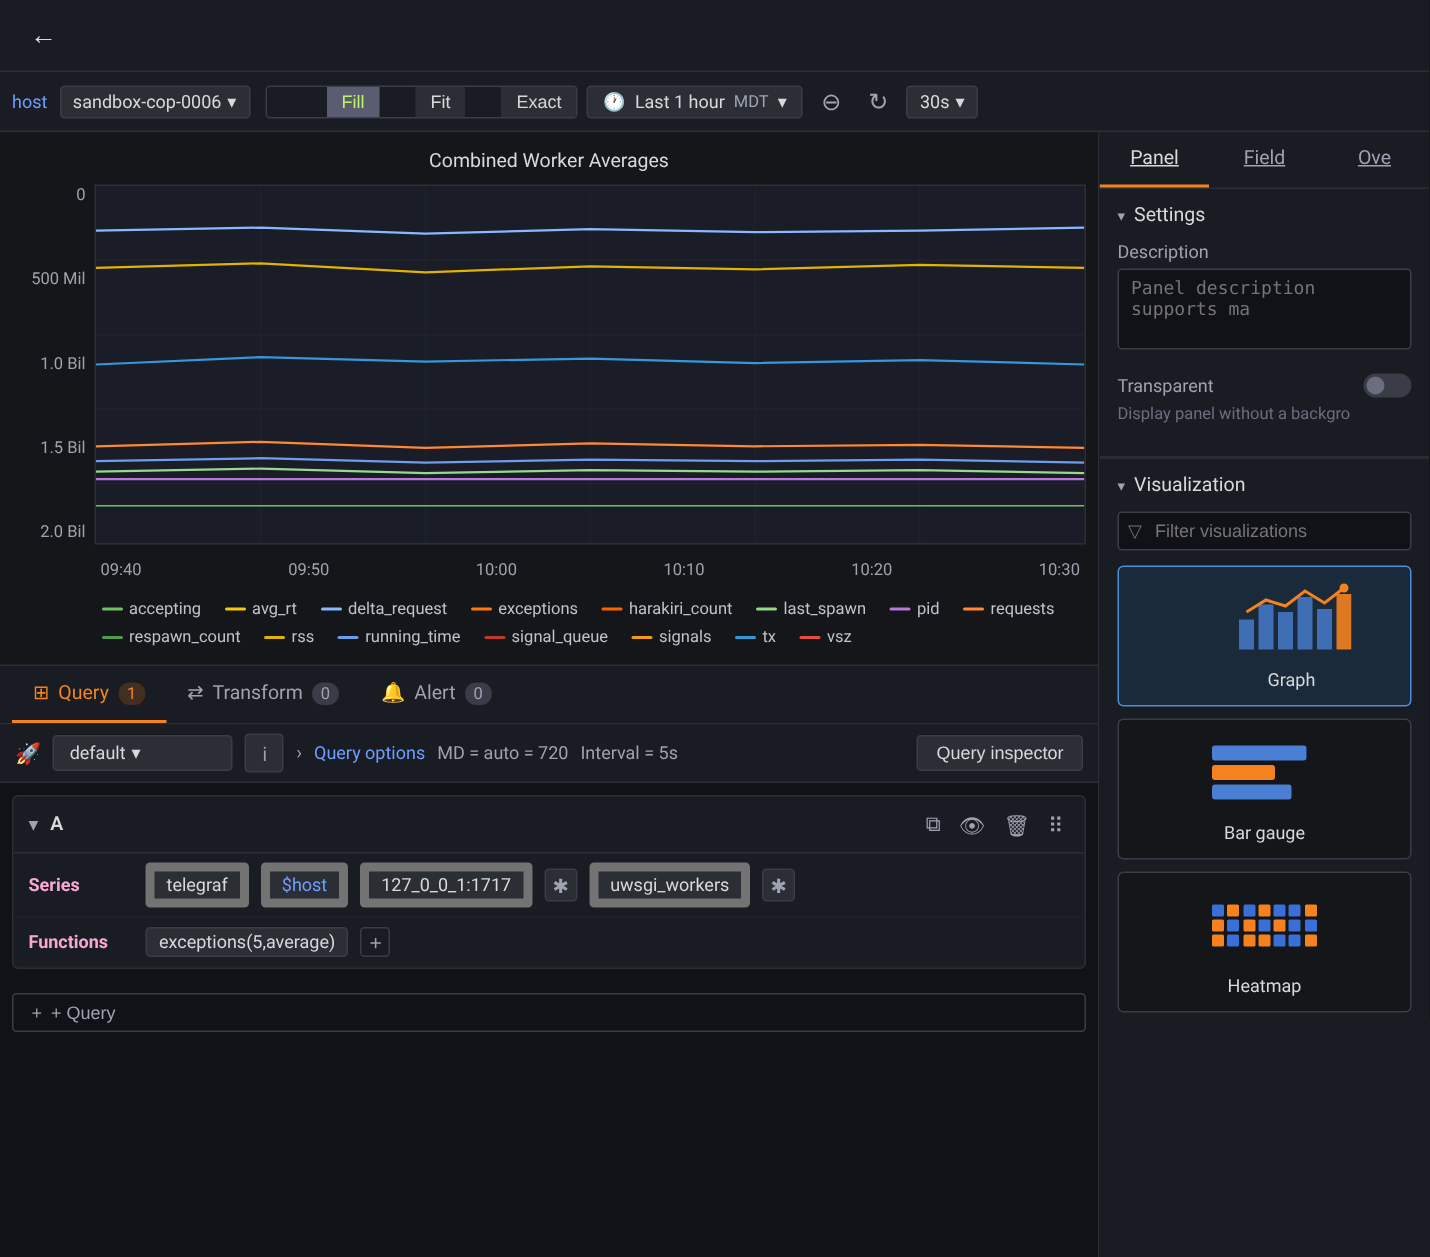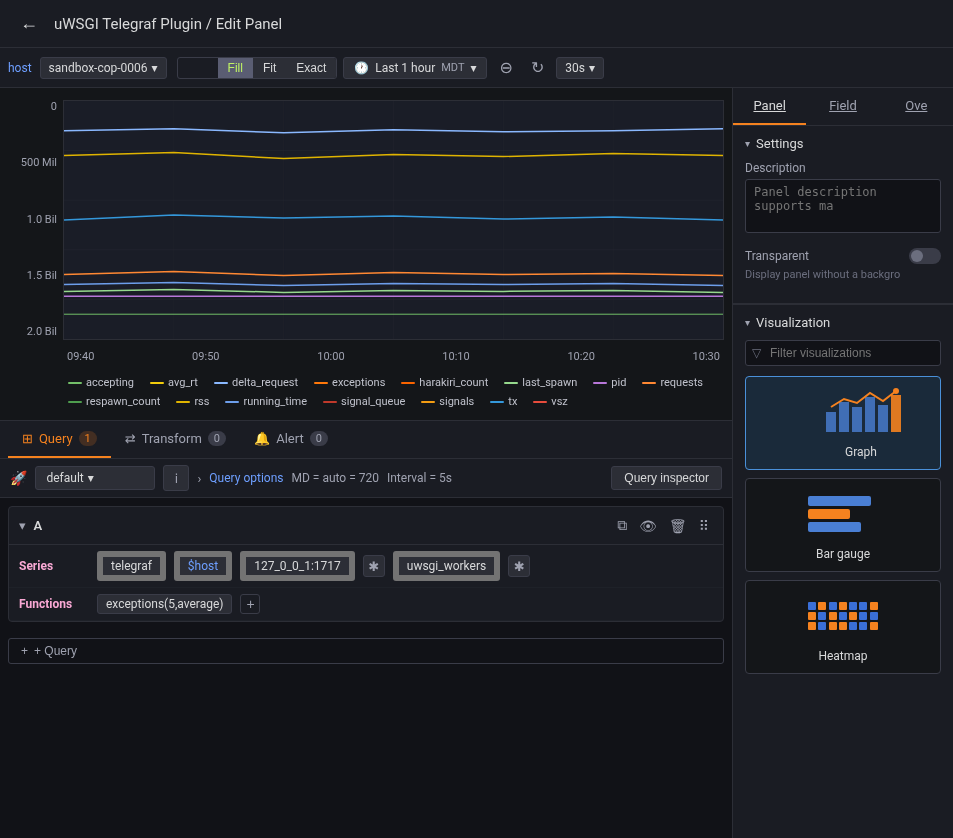--- a/index.html
+++ b/index.html
@@ -80,20 +80,21 @@
       cursor: pointer;
       font-size: 12px;
     }
     .fill-btn.active {
       background: #5a5d72;
       color: #bef264;
       margin-left: 40px;
     }
     .fill-btn:not(.active) {
       background: #2c2e36;
+      margin-left: 24px;
     }
     .time-range-btn {
       background: #2c2e36;
       border: 1px solid #3a3c48;
       color: #d8d9da;
       padding: 3px 10px;
       border-radius: 3px;
       font-size: 12px;
       cursor: pointer;
       display: flex;
@@ -583,21 +584,20 @@
       border-radius: 1px;
     }
 
     .divider { height: 1px; background: #2c2e36; margin: 0; }
   </style>
 </head>
 <body>
 
 <div class="header">
   <button class="back-btn">←</button>
-  <span class="header-title">uWSGI Telegraf Plugin / Edit Panel</span>
 </div>
 
 <div class="toolbar">
   <span class="host-label">host</span>
   <div class="host-select">
     <span>sandbox-cop-0006</span>
     <span>▾</span>
   </div>
   <div class="fill-group">
     <button class="fill-btn active">Fill</button>
@@ -616,20 +616,21 @@
     <span>30s</span>
     <span>▾</span>
   </div>
 </div>
 
 <div class="main-layout">
 
   <div class="left-panel">
 
     <div class="chart-area">
+      <div class="chart-title">Combined Worker Averages</div>
       <div class="chart-container">
 
         <div class="y-axis">
           <span class="y-label">2.0 Bil</span>
           <span class="y-label">1.5 Bil</span>
           <span class="y-label">1.0 Bil</span>
           <span class="y-label">500 Mil</span>
           <span class="y-label">0</span>
         </div>
 

